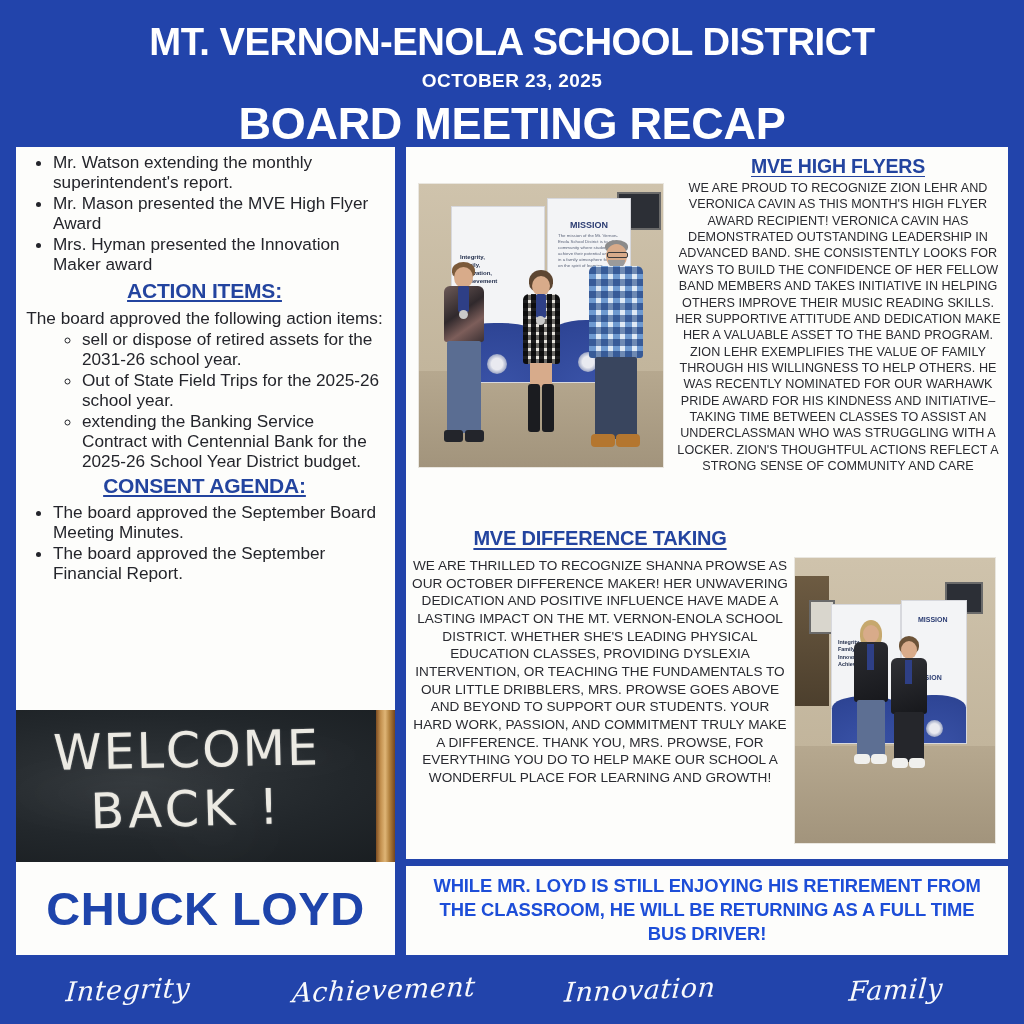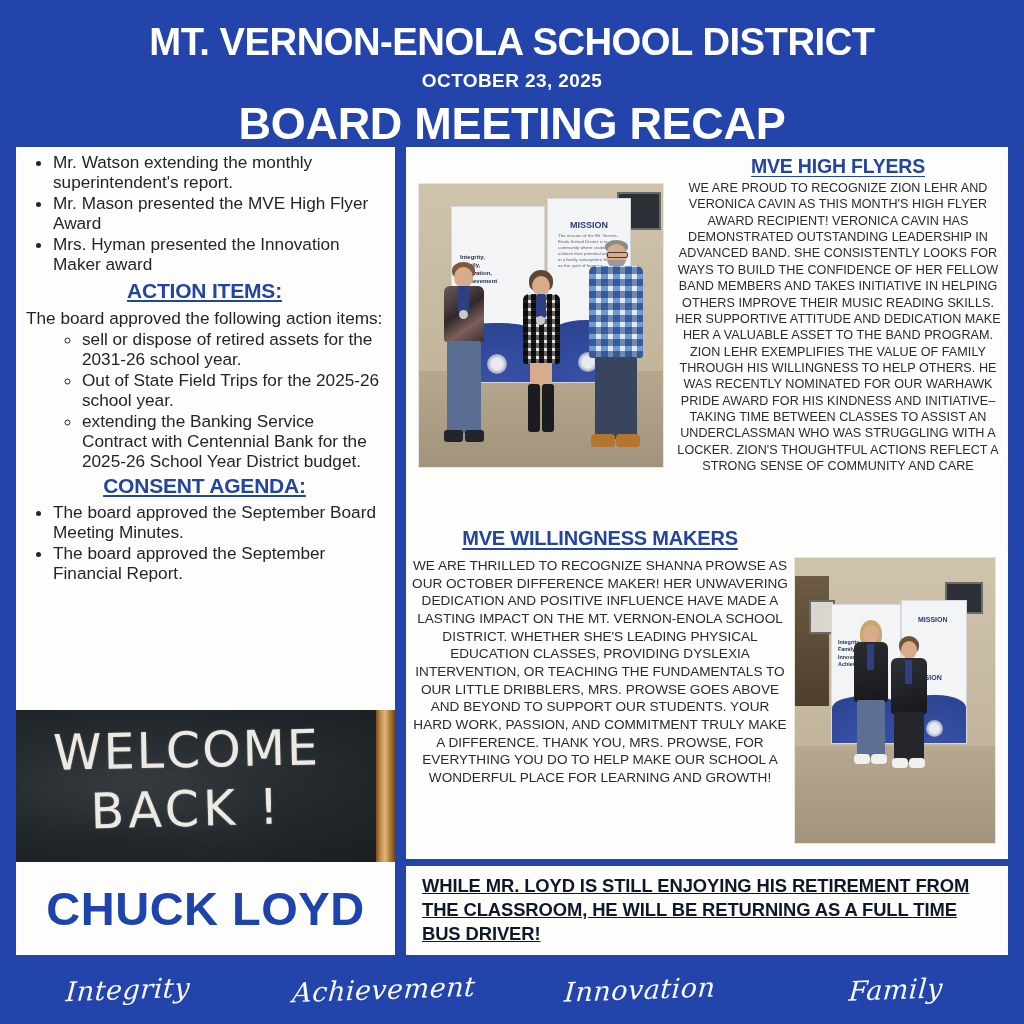--- a/index.html
+++ b/index.html
@@ -49,21 +49,21 @@
     text-decoration:underline;text-underline-offset:2px;
     margin:4px 0 5px 0;
   }
   .sec-head.tight{margin-top:2px;}
   ul.disc{margin:0 0 0 0;padding-left:27px;list-style-type:disc;}
   ul.circ{margin:0;padding-left:56px;list-style-type:circle;}
   .lc li{
     font-size:17.2px;line-height:1.16;margin-bottom:1px;color:#24252b;
   }
   .lc p.lead{
-    font-size:17.2px;line-height:1.18;margin:0 0 2px 0;color:#24252b;
+    font-size:17.2px;line-height:1.18;margin:0 0 2px 0;color:#24252b;text-align:center;
   }
 
   
   .chalkboard{
     position:absolute;left:0;top:0;width:360px;height:152px;
     background:
       radial-gradient(ellipse 130% 90% at 35% 45%, #31363a 0%, #22272b 45%, #15191c 100%);
   }
   .chalk-swirl{
     position:absolute;inset:0;opacity:.25;
@@ -120,22 +120,22 @@
   .dm-body{
     text-align:center;color:#2a2b31;font-size:13.6px;line-height:1.30;margin:0;
   }
   .photo-bottom{
     position:absolute;left:388px;top:410px;width:200px;height:285px;
     background:#d8d3c8;overflow:hidden;border:1px solid #e9e6df;
   }
 
   
   .bus-text{
-    text-align:left;color:#0f172a;font-weight:bold;font-size:18.4px;
-    line-height:1.30;padding:8px 16px 0 16px;letter-spacing:-0.1px;text-decoration:underline;
+    text-align:center;color:#1d4ed8;font-weight:bold;font-size:18.4px;
+    line-height:1.30;padding:8px 16px 0 16px;letter-spacing:-0.1px;
   }
 
   
   .footer{
     position:absolute;left:0;top:955px;width:1024px;height:69px;
     display:flex;align-items:center;
   }
   .fitem{
     flex:1;text-align:center;color:#ffffff;
     font-family:"DejaVu Serif",serif;
@@ -281,21 +281,21 @@
         </div>
       </div>
     </div>
 
     <div class="flyers-text-col">
       <div class="award-head">MVE HIGH FLYERS</div>
       <p class="award-body">WE ARE PROUD TO RECOGNIZE ZION LEHR AND VERONICA CAVIN AS THIS MONTH'S HIGH FLYER AWARD RECIPIENT! VERONICA CAVIN HAS DEMONSTRATED OUTSTANDING LEADERSHIP IN ADVANCED BAND. SHE CONSISTENTLY LOOKS FOR WAYS TO BUILD THE CONFIDENCE OF HER FELLOW BAND MEMBERS AND TAKES INITIATIVE IN HELPING OTHERS IMPROVE THEIR MUSIC READING SKILLS. HER SUPPORTIVE ATTITUDE AND DEDICATION MAKE HER A VALUABLE ASSET TO THE BAND PROGRAM. ZION LEHR EXEMPLIFIES THE VALUE OF FAMILY THROUGH HIS WILLINGNESS TO HELP OTHERS. HE WAS RECENTLY NOMINATED FOR OUR WARHAWK PRIDE AWARD FOR HIS KINDNESS AND INITIATIVE–TAKING TIME BETWEEN CLASSES TO ASSIST AN UNDERCLASSMAN WHO WAS STRUGGLING WITH A LOCKER. ZION'S THOUGHTFUL ACTIONS REFLECT A STRONG SENSE OF COMMUNITY AND CARE</p>
     </div>
 
     <div class="dm-head-wrap">
-      <div class="award-head" style="font-size:20px;">MVE WILLINGNESS MAKERS</div>
+      <div class="award-head" style="font-size:20px;">MVE DIFFERENCE TAKING</div>
     </div>
 
     <div class="dm-body-wrap">
       <p class="dm-body">WE ARE THRILLED TO RECOGNIZE SHANNA PROWSE AS OUR OCTOBER DIFFERENCE MAKER! HER UNWAVERING DEDICATION AND POSITIVE INFLUENCE HAVE MADE A LASTING IMPACT ON THE MT. VERNON-ENOLA SCHOOL DISTRICT. WHETHER SHE'S LEADING PHYSICAL EDUCATION CLASSES, PROVIDING DYSLEXIA INTERVENTION, OR TEACHING THE FUNDAMENTALS TO OUR LITTLE DRIBBLERS, MRS. PROWSE GOES ABOVE AND BEYOND TO SUPPORT OUR STUDENTS. YOUR HARD WORK, PASSION, AND COMMITMENT TRULY MAKE A DIFFERENCE. THANK YOU, MRS. PROWSE, FOR EVERYTHING YOU DO TO HELP MAKE OUR SCHOOL A WONDERFUL PLACE FOR LEARNING AND GROWTH!</p>
     </div>
 
     <div class="photo-bottom">
       <div class="scene">
         <div class="wall"></div>
         <div class="floor"></div>

